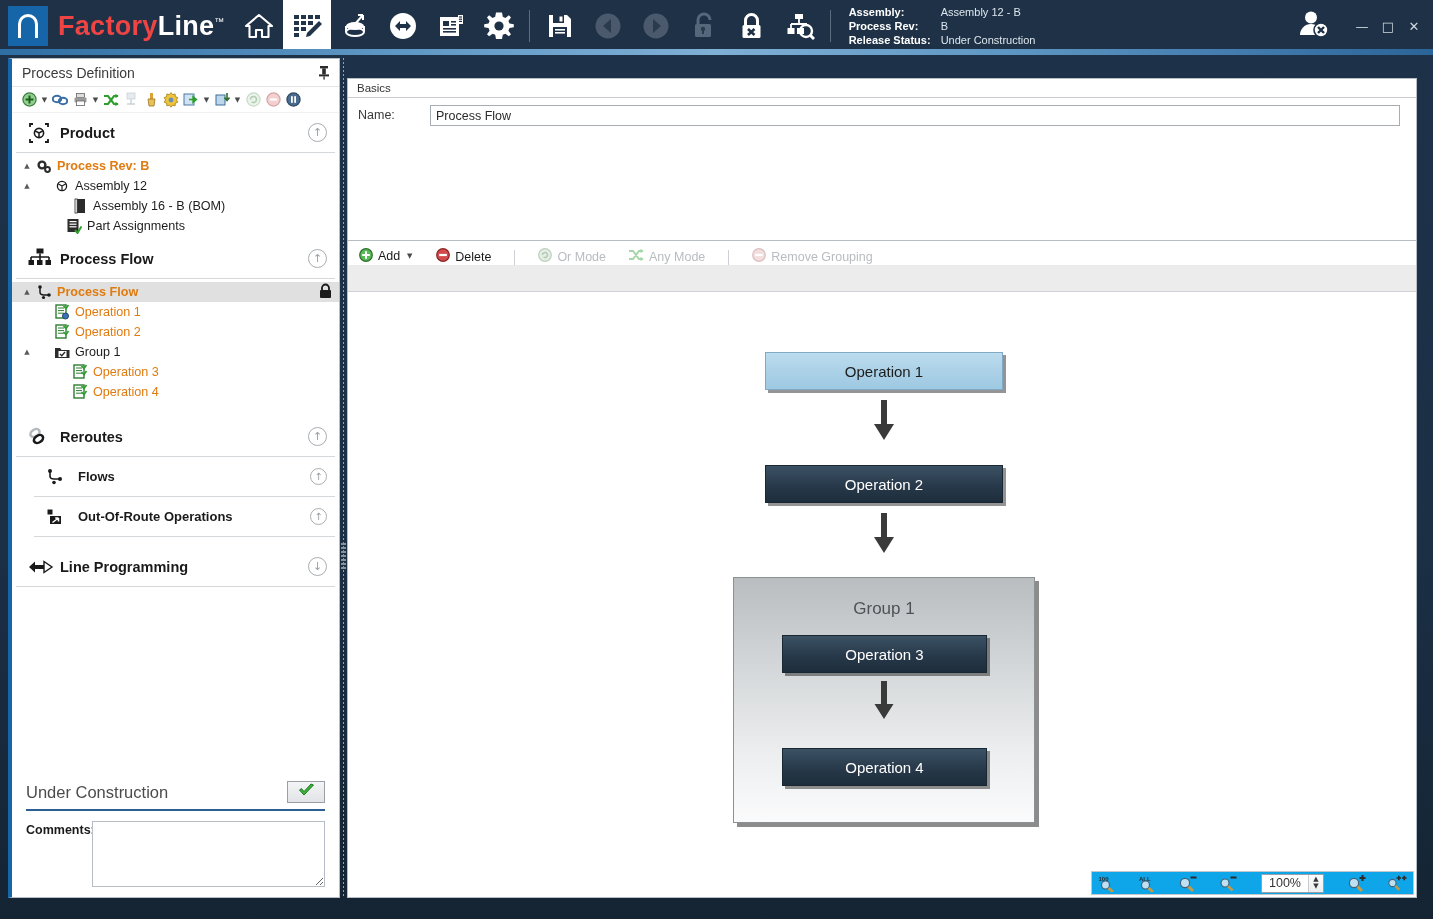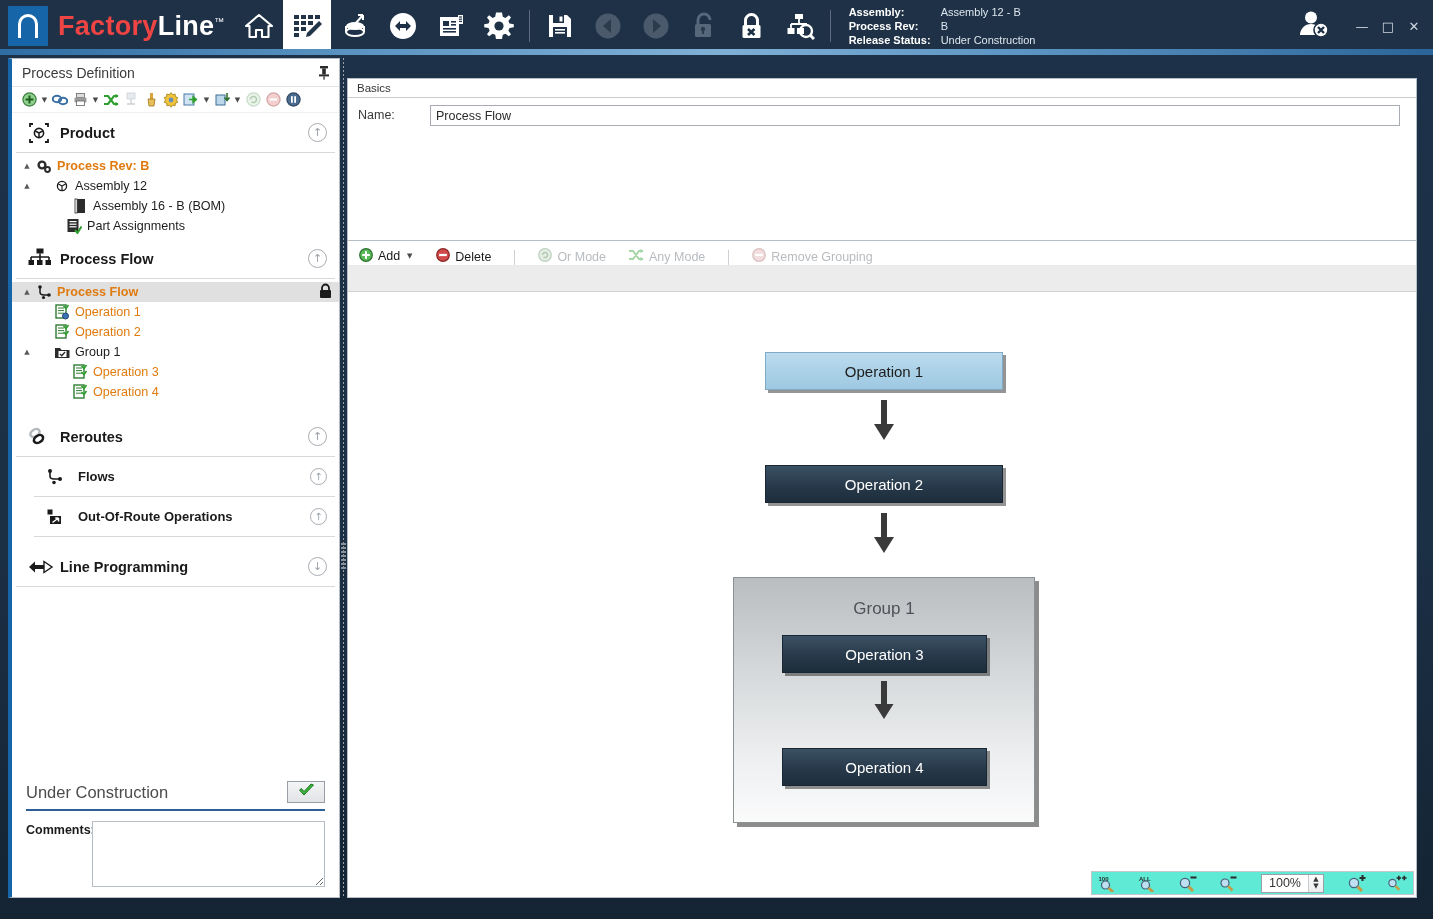--- a/index.html
+++ b/index.html
@@ -219,21 +219,21 @@
     box-shadow: 4px 4px 0 rgba(0,0,0,.45);
   }
   #group1-title {
     position: absolute; left: 0; right: 0; top: 21px; text-align: center;
     font-size: 17px; color: #4e5256;
   }
 
   
   #zoombar {
     position: absolute; right: 2px; bottom: 2px; height: 24px;
-    background: #5eead4; border: 1px solid #c3c7cb;
+    background: #0ea5e9; border: 1px solid #c3c7cb;
     display: flex; align-items: center; gap: 20px; padding: 0 6px;
   }
   .zico { width: 20px; height: 18px; display:flex;align-items:center;justify-content:center; position: relative; }
   #zoom-field {
     display: flex; align-items: center; border: 1px solid #9aa0a6;
     background: #fff; height: 19px; margin: 0 3px;
   }
   #zoom-val { font-size: 12.5px; color: #333; padding: 0 6px; width: 46px; text-align: center; }
   #zoom-spin {
     width: 15px; height: 17px; border-left: 1px solid #c8ccd0;

